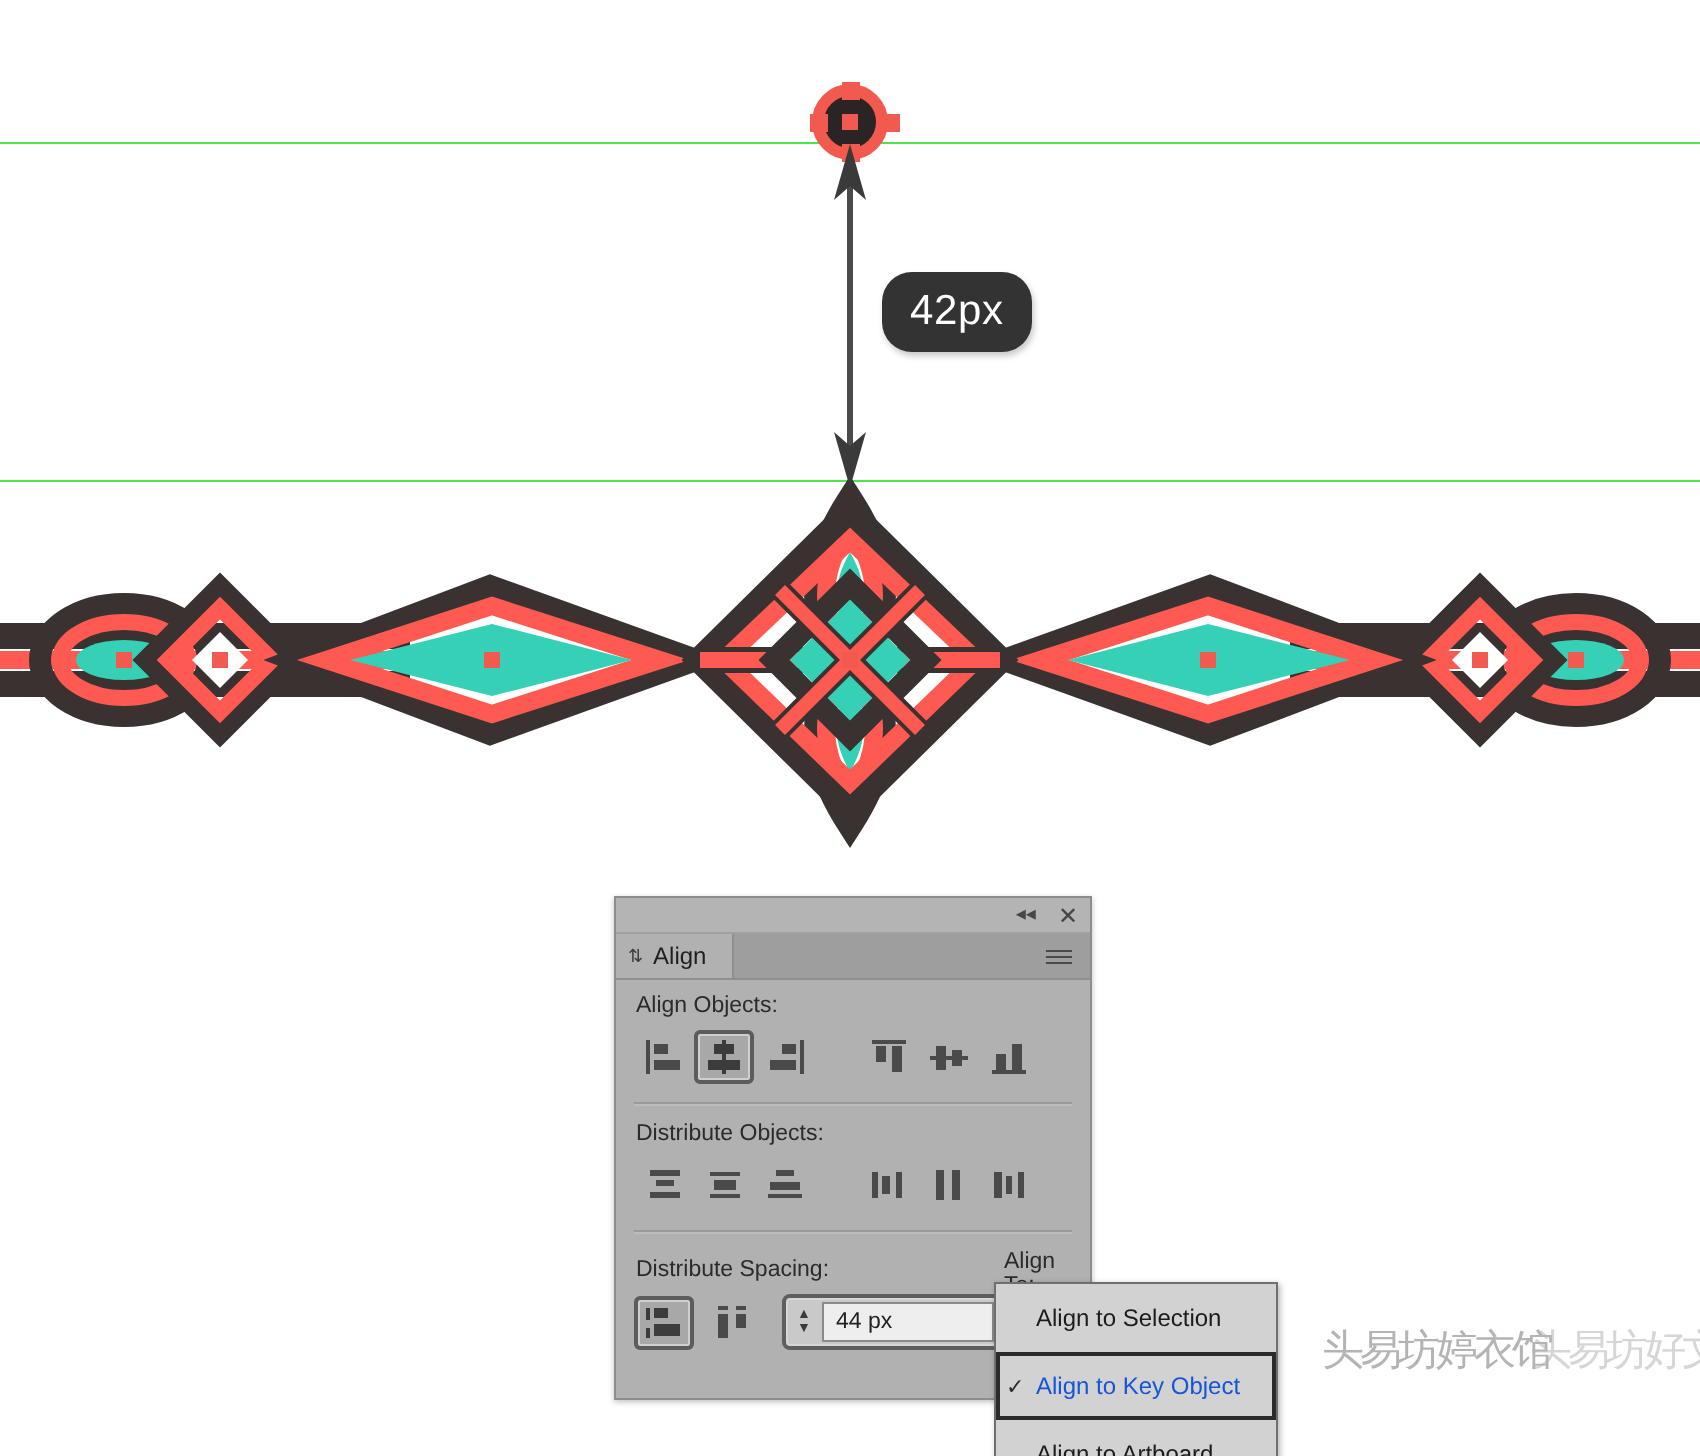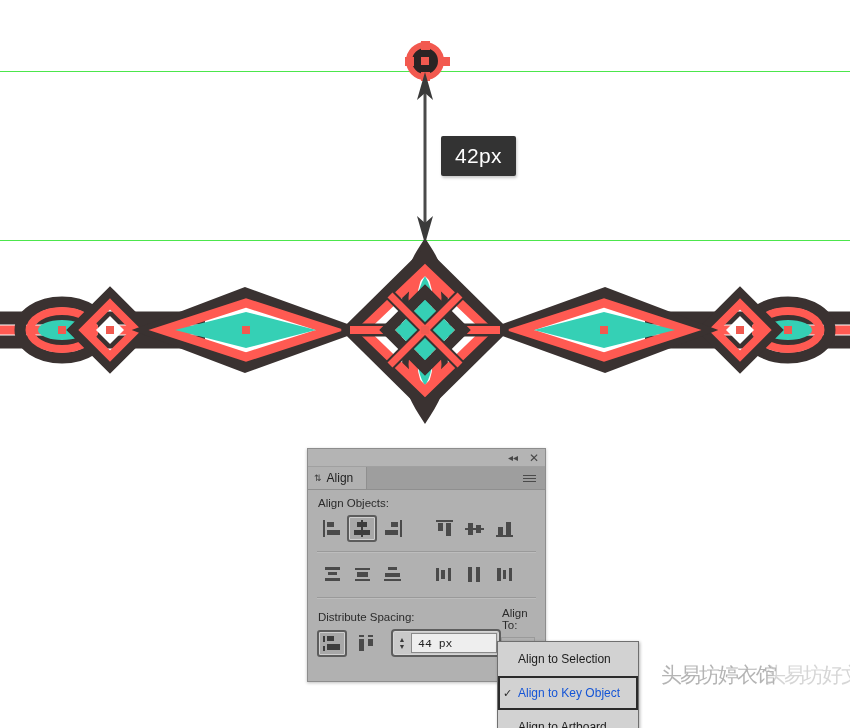--- a/index.html
+++ b/index.html
@@ -18,21 +18,21 @@
   #guide-top{top:71px;}
   #guide-bottom{top:240px;}
 
   
   .artwork{position:absolute;left:0;top:0;width:850px;height:440px;}
 
   
   .measure-tip{
     position:absolute;left:441px;top:136px;
     background:#333333;color:#ffffff;
-    border-radius:2px;
+    border-radius:15px;
     padding:7px 14px;
     font-size:21px;line-height:26px;
     letter-spacing:.3px;
     box-shadow:1px 2px 3px rgba(0,0,0,.22);
   }
 
   
   .panel{
     position:absolute;left:307px;top:448px;width:239px;
     background:#b1b1b1;
@@ -100,21 +100,21 @@
   .stepper-arrows{
     width:18px;display:flex;flex-direction:column;align-items:center;
     justify-content:center;color:#3a3a3a;font-size:7px;line-height:7px;
     cursor:pointer;
   }
   .stepper-input{
     width:78px;height:18px;margin:0 2px 0 0;
     background:#eeeeee;border:1px solid #8a8a8a;
     font-size:11.5px;color:#222;
     display:flex;align-items:center;padding-left:6px;
-    font-family:Liberation Mono, monospace;
+    font-family:Liberation Sans, sans-serif;
   }
   .align-to-col{margin-left:auto;text-align:left;}
   .alignto-btn{
     width:34px;height:24px;margin-top:2px;
     background:#b1b1b1;border:1px solid #9a9a9a;
     display:flex;align-items:center;justify-content:center;gap:1px;
     cursor:pointer;box-sizing:border-box;
   }
   .chev{font-size:8px;color:#3a3a3a;}
 
@@ -305,20 +305,21 @@
         <svg width="19" height="17">
             <rect x="1" y="15" width="17" height="2" fill="#4a4a4a"></rect>
             <rect x="3" y="7" width="5" height="8" fill="#4a4a4a"></rect>
             <rect x="11" y="2" width="5" height="13" fill="#4a4a4a"></rect>
           </svg>
       </div>
     </div>
 
     <div class="divider"></div>
 
+    <div class="section-label">Distribute Objects:</div>
     <div class="icon-row">
       <div class="abtn">
         <svg width="19" height="17">
             <rect x="2" y="1" width="15" height="3" fill="#4a4a4a"></rect>
             <rect x="5" y="6" width="9" height="3" fill="#4a4a4a"></rect>
             <rect x="2" y="12" width="15" height="3" fill="#4a4a4a"></rect>
           </svg>
       </div>
       <div class="abtn">
         <svg width="19" height="17">

